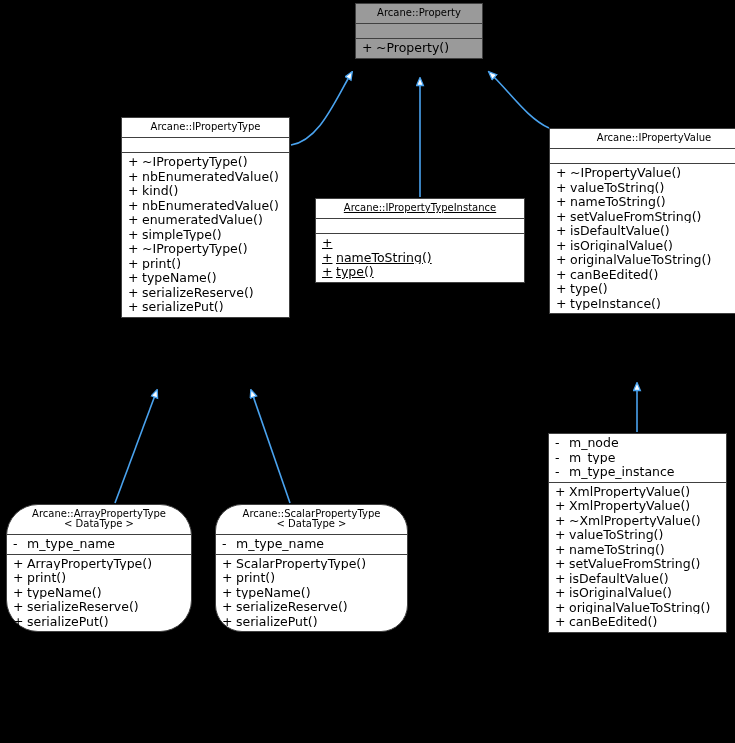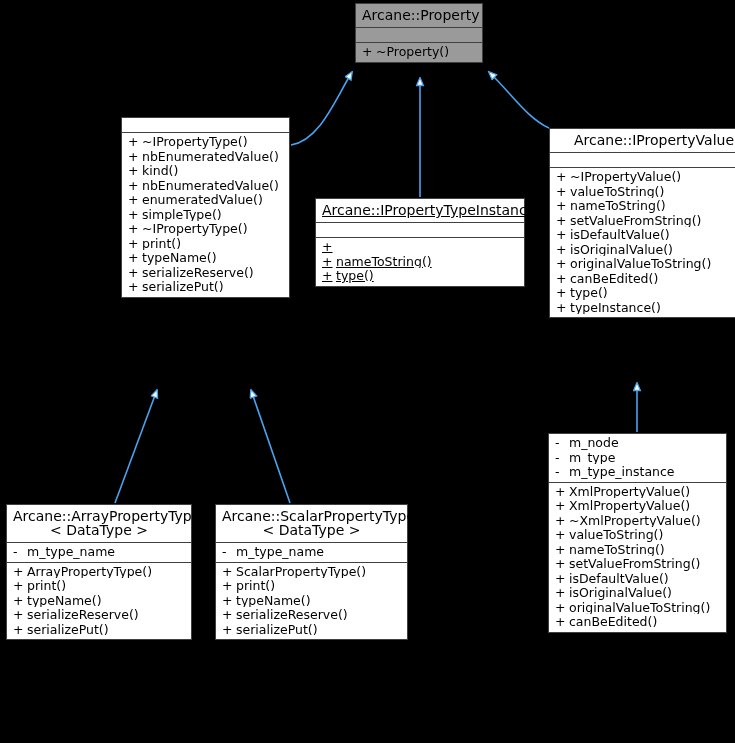--- a/index.html
+++ b/index.html
@@ -40,21 +40,21 @@
     line-height: 1.0;
   }
   .node.shaded {
     background: #9a9a9a;
   }
 
   .node .title {
     text-align: center;
     padding: 4px 6px 5px 6px;
     white-space: pre-line;
-    font-size: 14px;
+    font-size: 10px;
     color: #000000;
     border-bottom: 1px solid #404040;
   }
 
   .node .section {
     border-bottom: 1px solid #404040;
     padding: 2px 0 2px 0;
   }
   .node .section:last-child {
     border-bottom: none;
@@ -80,22 +80,22 @@
     flex: 1 1 auto;
     overflow: hidden;
   }
   .node .row.more .vis { width: 14px; }
 
   
   #n-property        { left: 355px; top: 3px;   width: 128px; }
   #n-ipropertytype   { left: 121px; top: 117px; width: 169px; }
   #n-itypeinstance   { left: 315px; top: 198px; width: 210px; text-decoration: underline; }
   #n-ipropertyvalue  { left: 549px; top: 128px; width: 210px; }
-  #n-arraytype       { left: 6px;   top: 504px; width: 186px; }
-  #n-scalartype      { left: 215px; top: 504px; width: 193px; }
+  #n-arraytype       { left: 6px;   top: 504px; width: 186px; border-radius: 32px; }
+  #n-scalartype      { left: 215px; top: 504px; width: 193px; border-radius: 27px; }
   #n-xmlvalue        { left: 548px; top: 433px; width: 179px; }
 </style>
 </head>
 <body>
 
 <div id="diagram">
 
   <svg class="edges" viewBox="0 0 735 743" xmlns="http://www.w3.org/2000/svg">
     <defs>
       <marker id="hollow-tri" markerWidth="10" markerHeight="10" refX="8.5" refY="4" orient="auto" markerUnits="userSpaceOnUse">
@@ -121,20 +121,21 @@
     <div class="section empty"></div>
     <div class="section">
       <div class="row">
         <span class="vis">+</span>
         <span class="mname">~Property()</span>
       </div>
     </div>
   </div>
 
   <div class="node" id="n-ipropertytype">
+    <div class="title">Arcane::IPropertyType</div>
     <div class="section empty"></div>
     <div class="section">
       <div class="row">
           <span class="vis">+</span>
           <span class="mname">~IPropertyType()</span>
         </div>
       <div class="row">
           <span class="vis">+</span>
           <span class="mname">nbEnumeratedValue()</span>
         </div>

